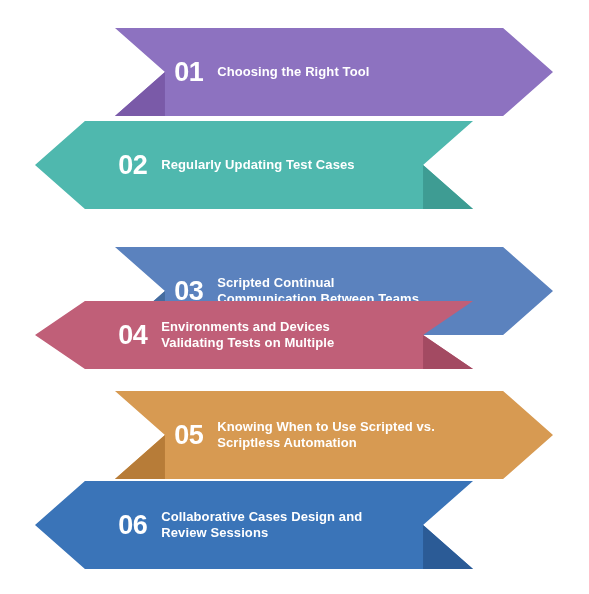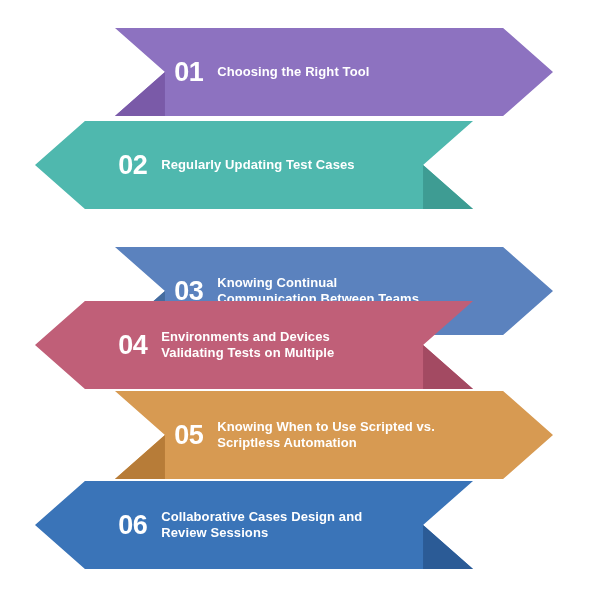--- a/index.html
+++ b/index.html
@@ -150,26 +150,26 @@
       </div>
     </div>
     <div class="banner-row dir-right" style="top: 211px; left: 115px; width: 438px; height: 88px; margin-top: 36px;">
       <div class="banner-shape">
         <div class="banner-fill" style="background: rgb(91, 130, 190);"></div>
         <div class="banner-fold" style="background: rgb(69, 108, 159);"></div>
       </div>
       <div class="banner-content">
         <div class="banner-number" style="color: rgb(255, 255, 255);">03</div>
         <div class="banner-title" style="color: rgb(255, 255, 255);">
-          <span class="ln">Knowing Continual</span>
+          <span class="ln">Scripted Continual</span>
           <span class="ln">Communication Between Teams</span>
         </div>
       </div>
     </div>
-    <div class="banner-row dir-left" style="top: 301px; left: 35px; width: 438px; height: 88px;">
+    <div class="banner-row dir-left" style="top: 301px; left: 35px; width: 438px; height: 68px;">
       <div class="banner-shape">
         <div class="banner-fill" style="background: rgb(192, 95, 120);"></div>
         <div class="banner-fold" style="background: rgb(163, 74, 98);"></div>
       </div>
       <div class="banner-content">
         <div class="banner-number" style="color: rgb(255, 255, 255);">04</div>
         <div class="banner-title" style="color: rgb(255, 255, 255);">
           <span class="ln">Environments and Devices</span>
           <span class="ln">Validating Tests on Multiple</span>
         </div>

